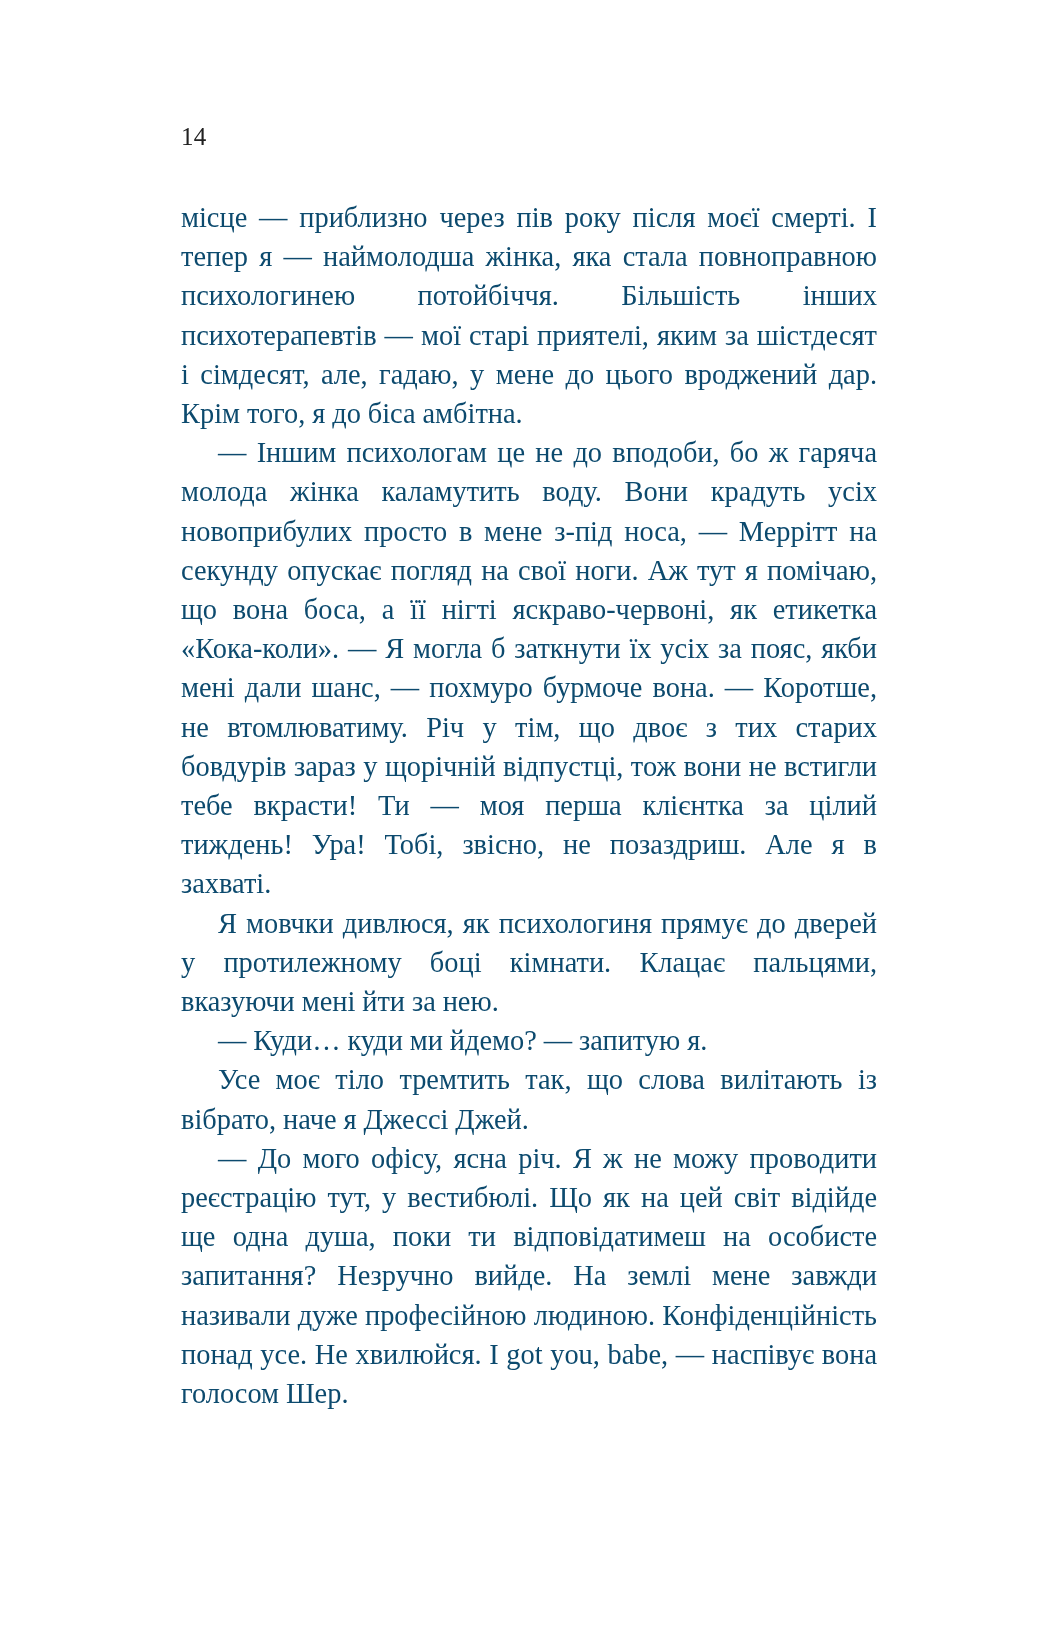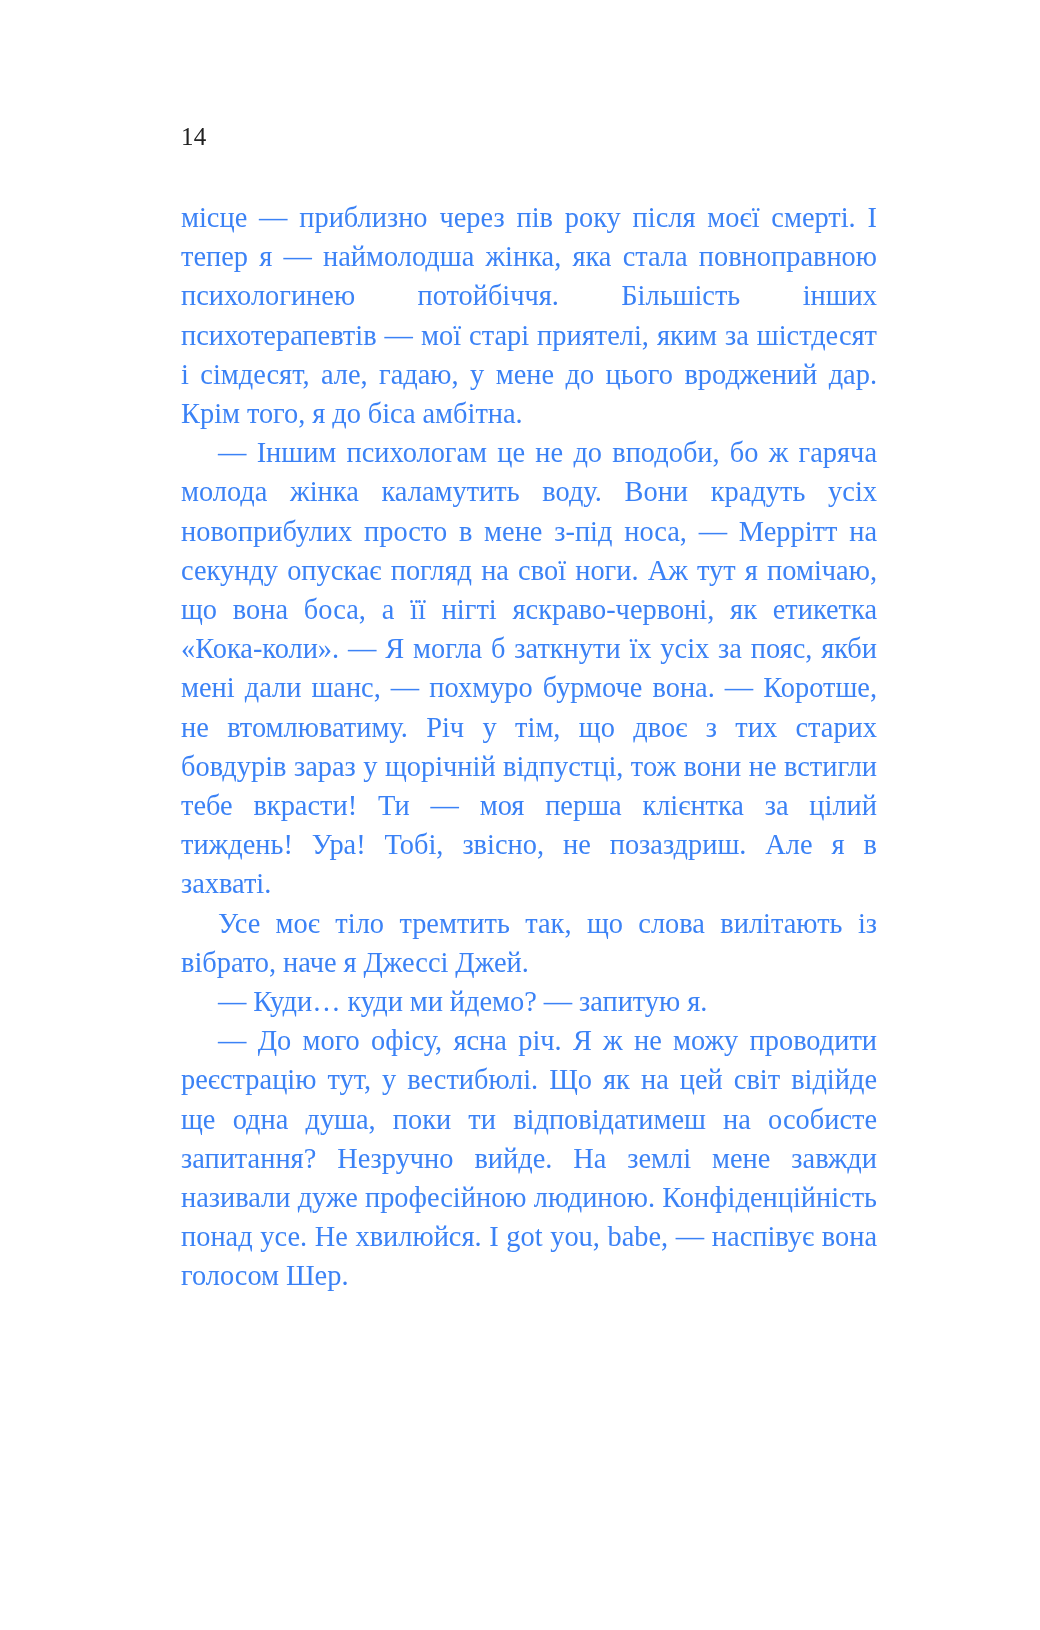--- a/index.html
+++ b/index.html
@@ -42,21 +42,21 @@
     top: 198px;
     width: 696px;
   }
 
   .para {
     margin: 0;
     font-size: 28.4px;
     line-height: 39.2px;
     text-align: justify;
     text-justify: inter-word;
-    color: #3b82f6;
+    color: #0c4a6e;
     hyphens: manual;
     -webkit-hyphens: manual;
     word-spacing: -0.2px;
   }
 
   .para.indent {
     text-indent: 37px;
   }
 
   .para.cont {
@@ -73,22 +73,23 @@
 
   <div class="folio">14</div>
 
   <div class="textblock">
 
     <p class="para cont">місце — приблизно через пів року після моєї смерті. І тепер я — наймолодша жінка, яка стала повноправною психологинею потойбіччя. Більшість інших психотерапевтів — мої старі приятелі, яким за шістдесят і сімдесят, але, гадаю, у мене до цього вроджений дар. Крім того, я до біса амбітна.</p>
 
 
     <p class="para indent">— Іншим психологам це не до вподоби, бо ж гаряча молода жінка каламутить воду. Вони крадуть усіх новоприбулих просто в мене з-під носа, — Меррітт на секунду опускає погляд на свої ноги. Аж тут я помічаю, що вона боса, а її нігті яскраво-червоні, як етикетка «Кока-коли». — Я могла б заткнути їх усіх за пояс, якби мені дали шанс, — похмуро бурмоче вона. — Коротше, не втомлюватиму. Річ у тім, що двоє з тих старих бовдурів зараз у щорічній відпустці, тож вони не встигли тебе вкрасти! Ти — моя перша клієнтка за цілий тиждень! Ура! Тобі, звісно, не позаздриш. Але я в захваті.</p>
 
+    <p class="para indent">Я мовчки дивлюся, як психологиня прямує до дверей у протилежному боці кімнати. Клацає пальцями, вказуючи мені йти за нею.</p>
+
+    <p class="para indent">— Куди… куди ми йдемо? — запитую я.</p>
 
     <p class="para indent">Усе моє тіло тремтить так, що слова вилітають із вібрато, наче я Джессі Джей.</p>
-
-    <p class="para indent">— Куди… куди ми йдемо? — запитую я.</p>
 
     <p class="para indent"><span>— До мого офісу, ясна річ. Я ж не можу проводити реєстрацію тут, у вестибюлі. Що як на цей світ відійде ще одна душа, поки ти відповідатимеш на особисте запитання? Незручно вийде. На землі мене завжди називали дуже професійною людиною. Конфіденційність понад усе. Не хвилюйся. </span><span class="ital">I got you, babe,</span><span> — наспівує вона голосом Шер.</span></p>
 
   </div>
 
 </div>
 
 </body></html>

